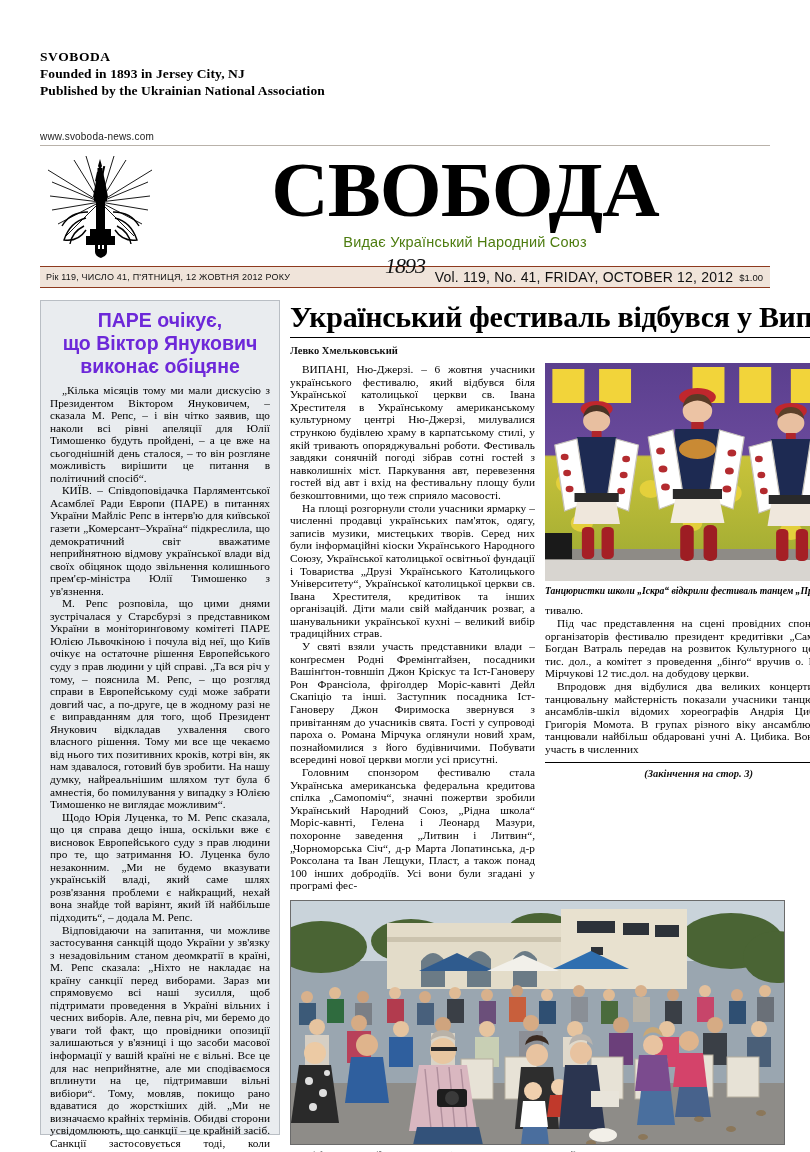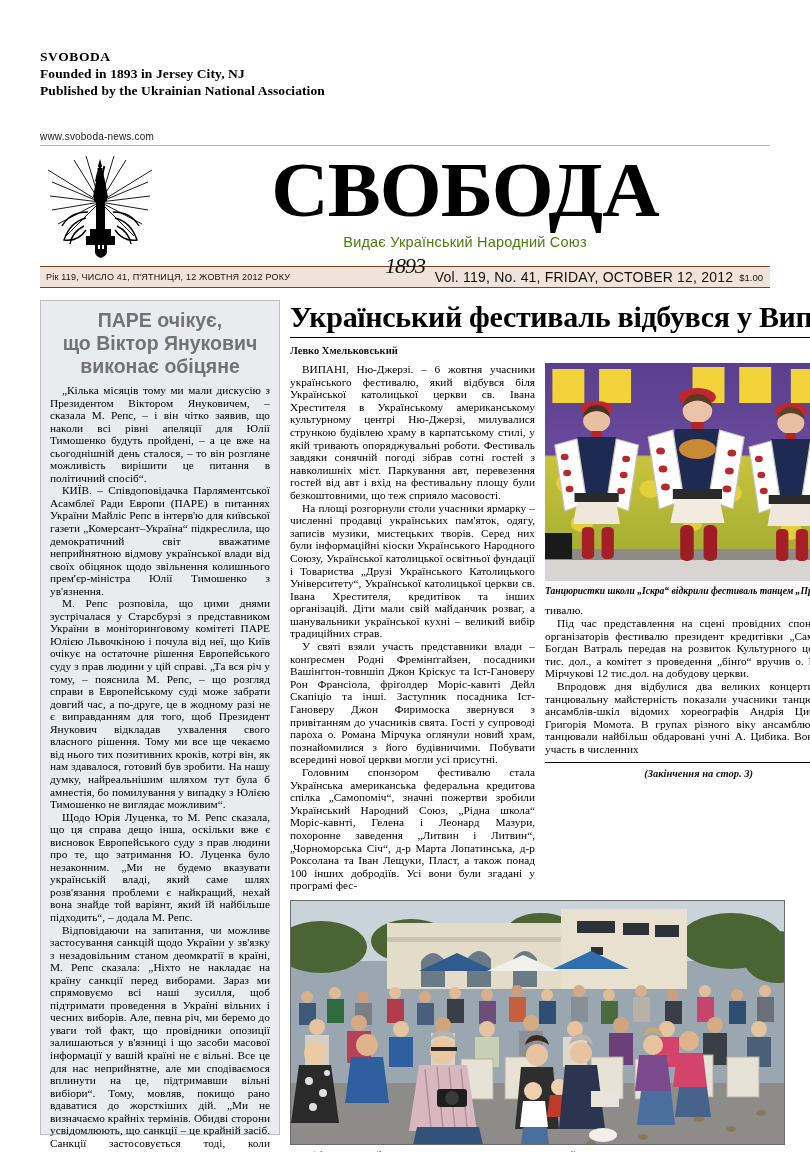--- a/index.html
+++ b/index.html
@@ -140,21 +140,21 @@
     box-sizing:border-box;
     padding:8px 9px 6px 9px;
   }
   .col-left h2{
     margin:0 0 6px 0;
     font-family:"Liberation Sans", sans-serif;
     font-weight:bold;
     font-size:19.5px;
     line-height:23px;
     text-align:center;
-    color:#737373;
+    color:#6d28d9;
   }
   .lead-body p{
     margin:0;
     font-family:"Liberation Serif", serif;
     font-size:11.3px;
     line-height:12.55px;
     text-align:justify;
     text-indent:12px;
     hyphens:auto;
     color:#000;

